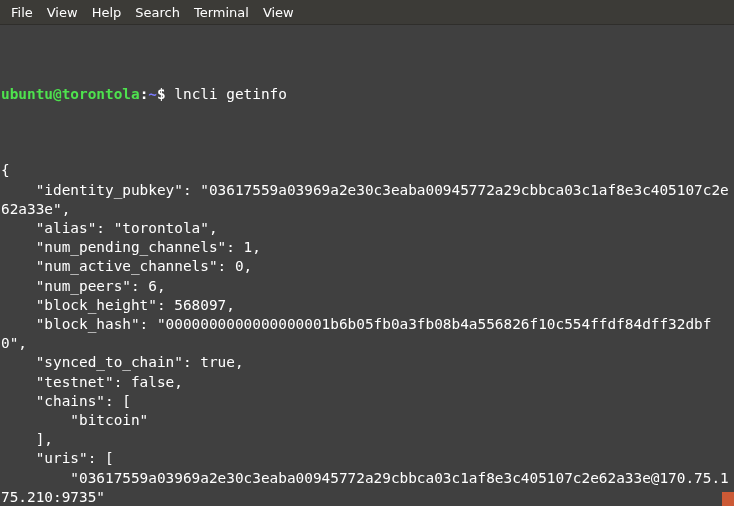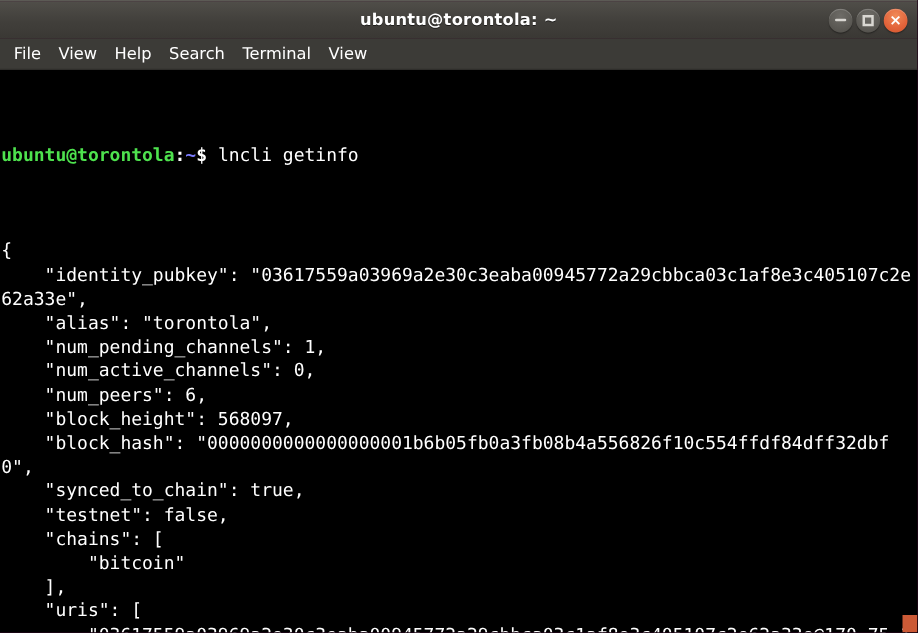--- a/index.html
+++ b/index.html
@@ -98,21 +98,21 @@
     color: #ffffff;
     font-family: "DejaVu Sans", sans-serif;
     font-size: 13px;
     padding: 3px 7px;
     user-select: none;
     white-space: nowrap;
   }
   
   .terminal {
     flex: 1 1 auto;
-    background: #000000;
+    background: #404040;
     padding: 2px 0 0 1px;
     overflow: hidden;
     position: relative;
   }
   .term-text {
     font-family: "DejaVu Sans Mono", monospace;
     font-size: 14.4px;
     line-height: 19.2px;
     color: #ffffff;
     white-space: pre-wrap;
@@ -137,34 +137,20 @@
     width: 12px;
     height: 14px;
     background: #cc5a36;
   }
 </style>
 </head>
 <body>
 
 <div class="window">
 
-  <div class="titlebar">
-    <span class="title-text">ubuntu@torontola: ~</span>
-    <div class="win-buttons">
-      <div class="wbtn grey">
-        <span class="glyph-min"></span>
-      </div>
-      <div class="wbtn grey">
-        <span class="glyph-max"></span>
-      </div>
-      <div class="wbtn close">
-        <span class="glyph-close">×</span>
-      </div>
-    </div>
-  </div>
 
   <div class="menubar">
     <div class="menu-item">File</div>
     <div class="menu-item">View</div>
     <div class="menu-item">Help</div>
     <div class="menu-item">Search</div>
     <div class="menu-item">Terminal</div>
     <div class="menu-item">View</div>
   </div>
 

